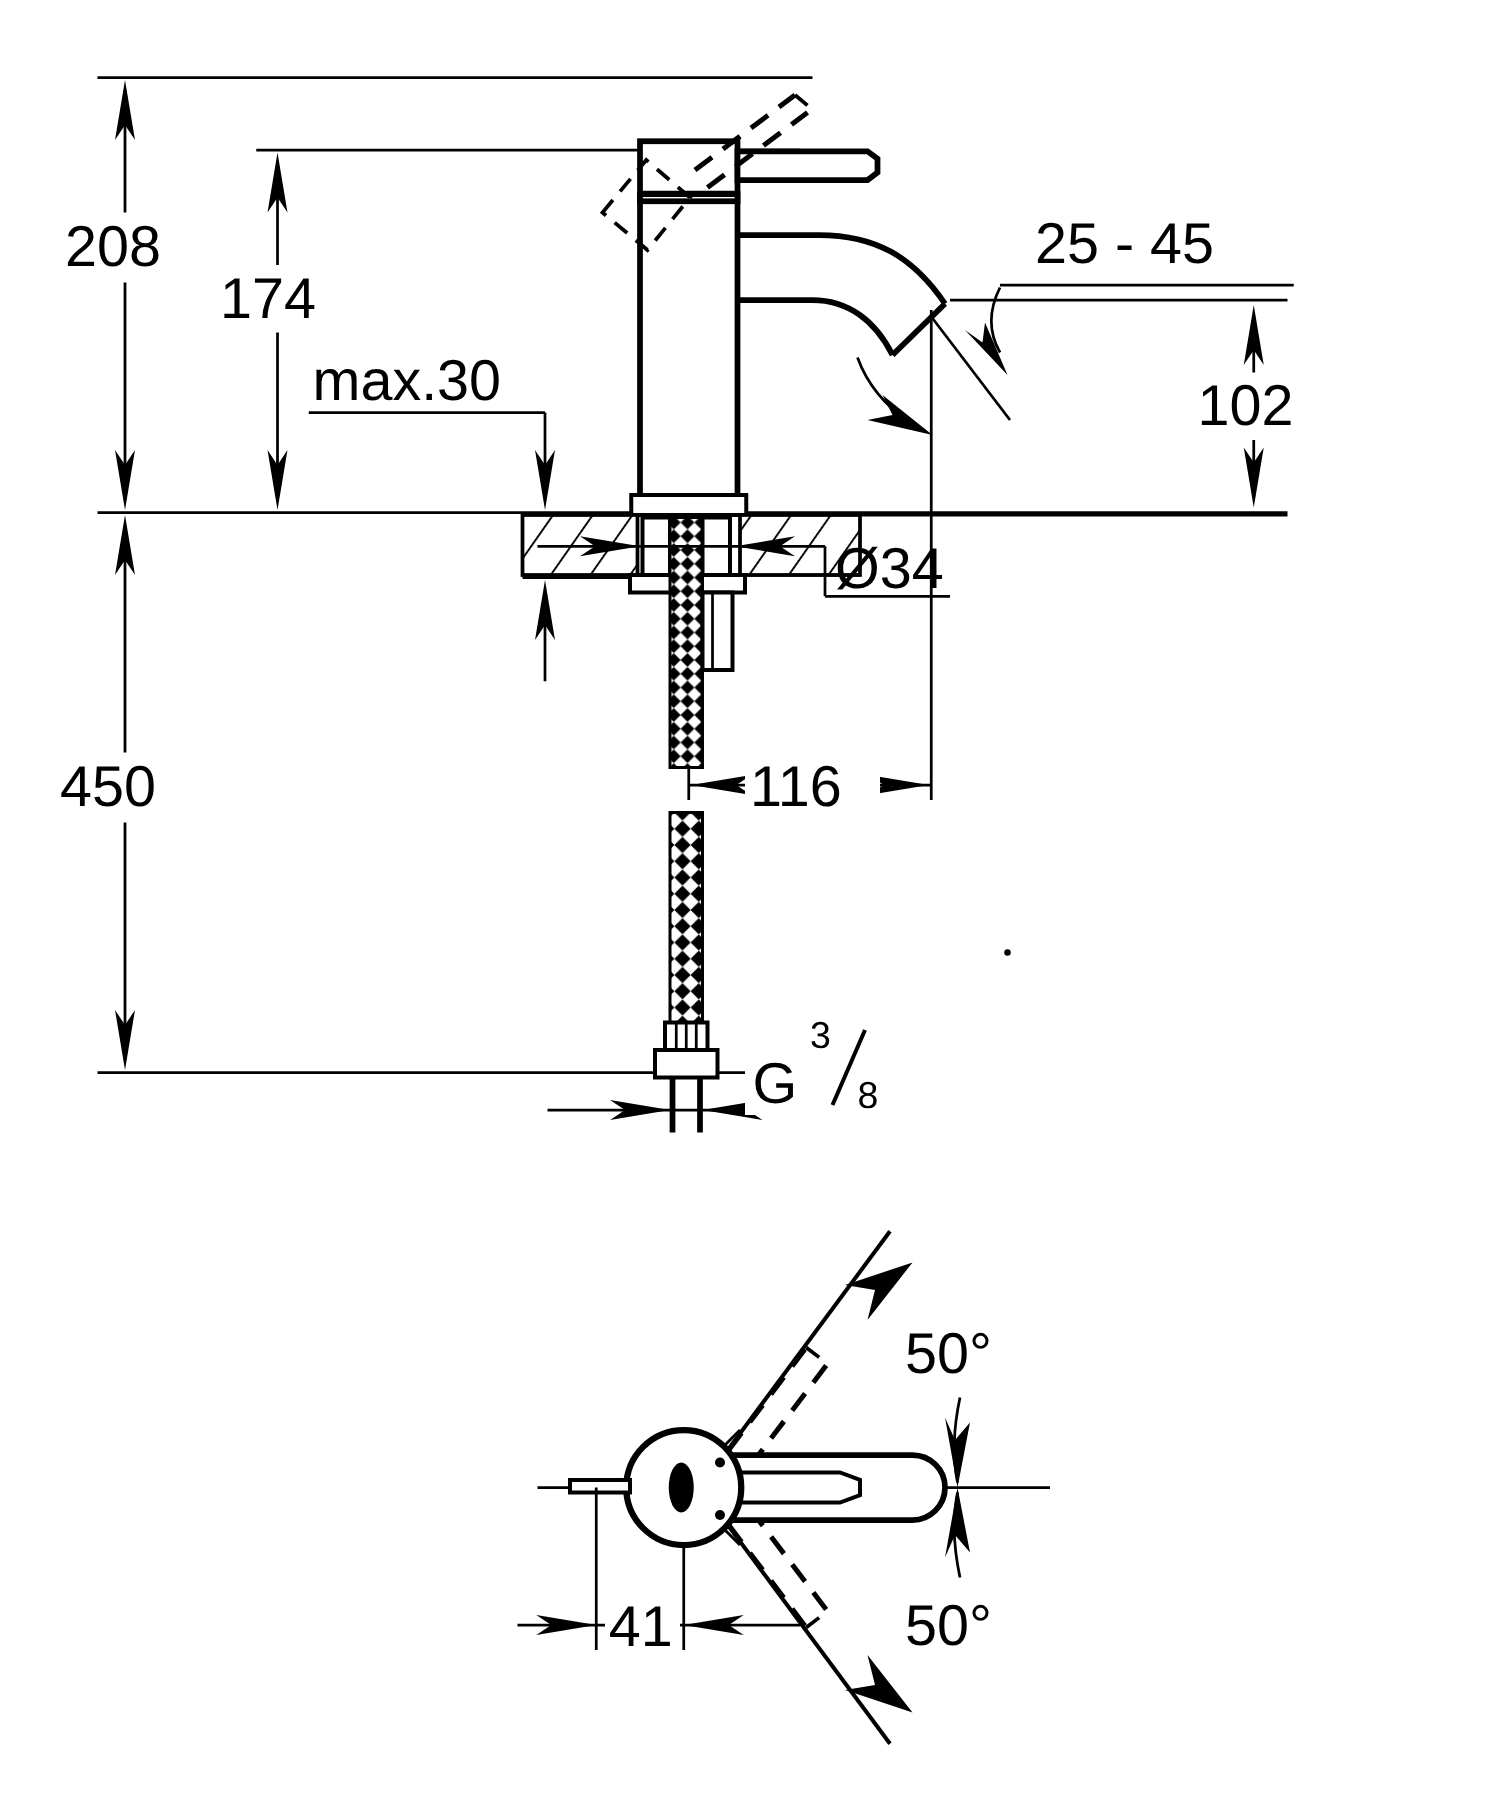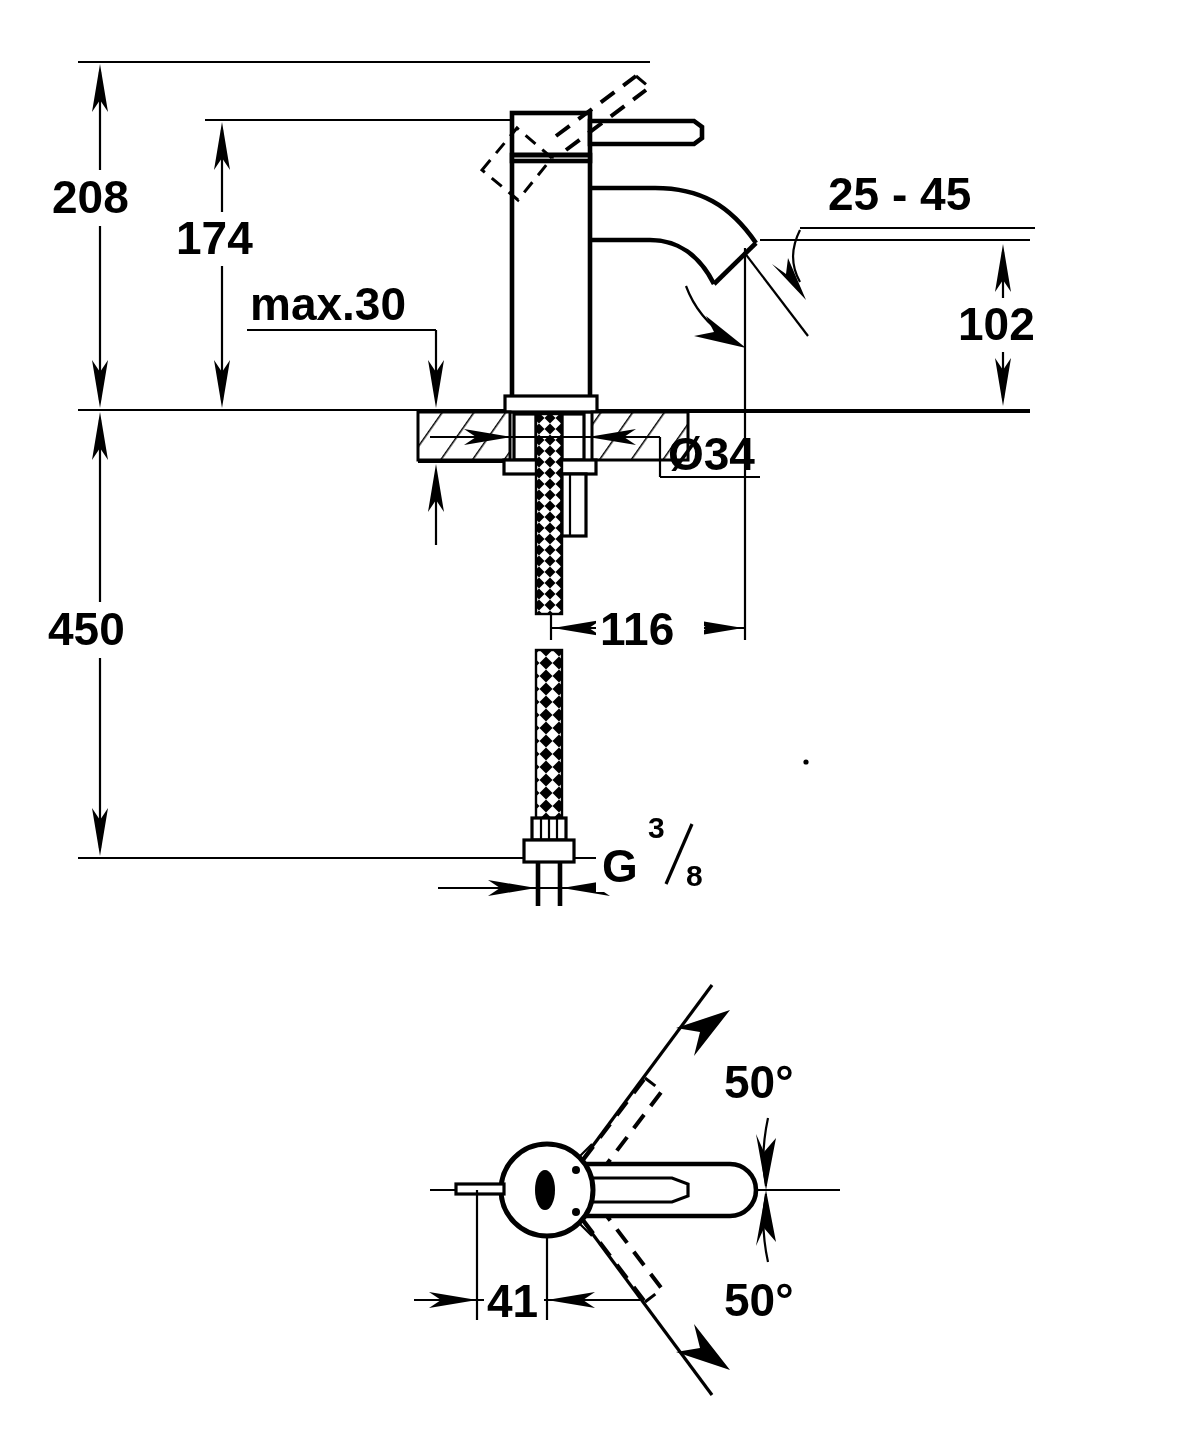--- a/index.html
+++ b/index.html
@@ -14,21 +14,20 @@
     font-family: "Liberation Sans", sans-serif;
     overflow: hidden;
     position: relative;
   }
   #drawing-root {
     position: absolute;
     top: 0;
     left: 0;
     width: 1032px;
     height: 1438px;
-    font-weight: bold;
   }
   svg.tech-drawing {
     display: block;
     width: 1200px;
     height: 1438px;
     background: #ffffff;
   }
   .dim-text {
     font-family: "Liberation Sans", sans-serif;
     font-size: 46px;

